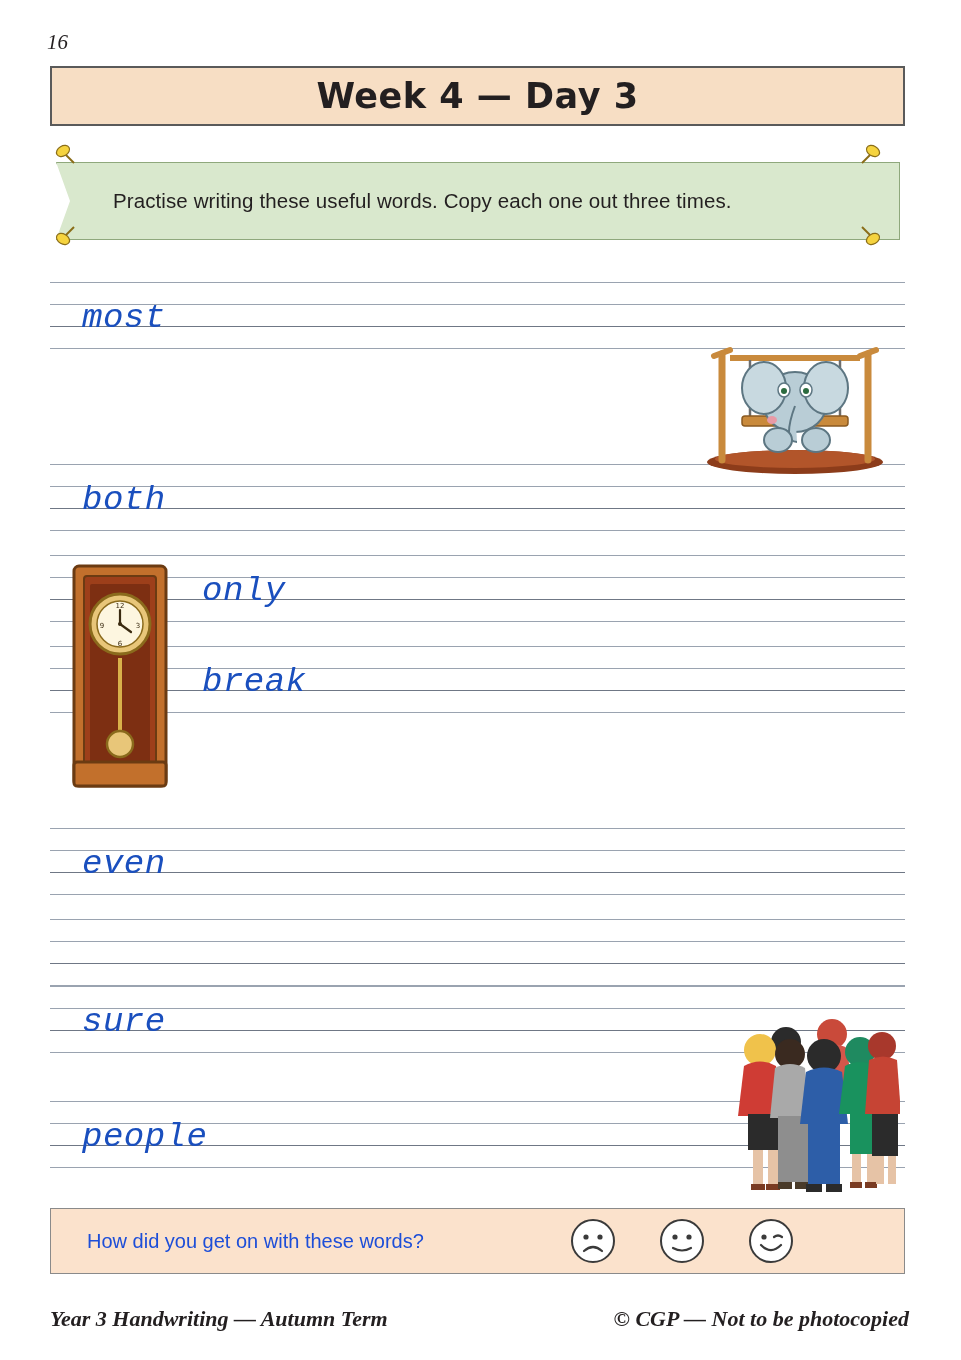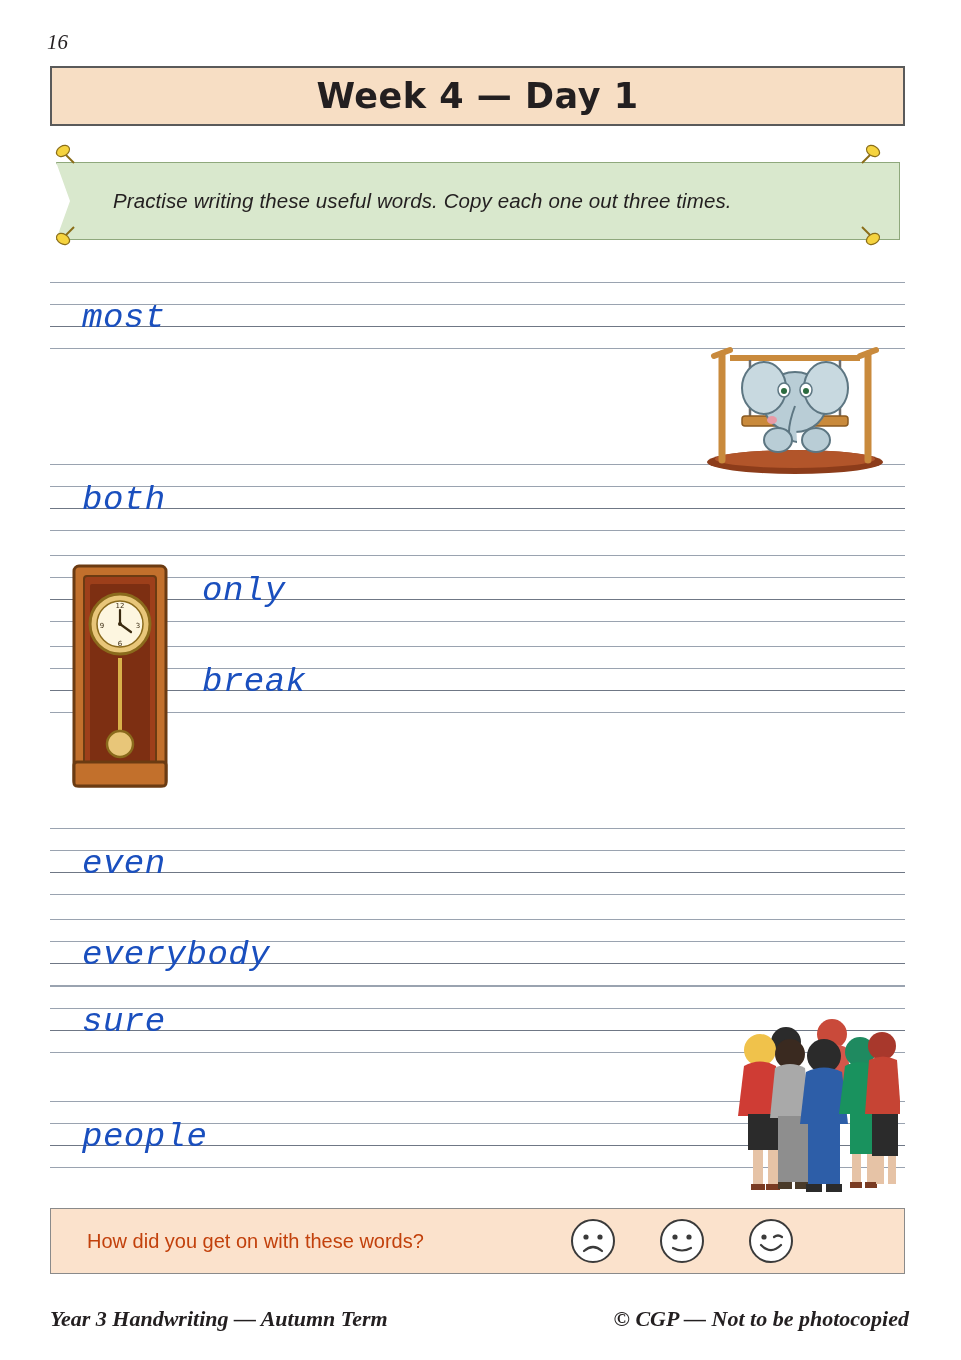--- a/index.html
+++ b/index.html
@@ -74,21 +74,20 @@
     display: flex;
     align-items: center;
     clip-path: polygon(0 0, 100% 0, 100% 100%, 0 100%, 14px 50%);
   }
   .instruction-scroll .instr-text {
     font-family: "Liberation Sans", sans-serif;
     font-size: 20.5px;
     color: #231f20;
     padding-left: 56px;
     letter-spacing: 0.1px;
-    font-style: italic;
   }
   .pin {
     position: absolute;
     width: 26px;
     height: 26px;
   }
   .pin svg { display: block; }
   .pin-tl { left: 52px; top: 142px; }
   .pin-bl { left: 52px; top: 222px; }
   .pin-tr { left: 858px; top: 142px; }
@@ -148,21 +147,21 @@
     height: 66px;
     background: #fbe2cc;
     border: 1px solid #8a8a8a;
     box-sizing: border-box;
     display: flex;
     align-items: center;
   }
   .feedback-text {
     font-family: "Liberation Sans", sans-serif;
     font-size: 20px;
-    color: #c2410c;
+    color: #1d4ed8;
     padding-left: 36px;
   }
   .faces {
     position: absolute;
     left: 570px;
     top: 1207px;
     width: 300px;
     height: 68px;
     display: flex;
     align-items: center;
@@ -184,21 +183,21 @@
   .footer-right { right: 52px; }
 </style>
 </head>
 <body>
 
 <div class="page">
 
   <div class="page-number">16</div>
 
   <div class="title-banner">
-    <span class="title-text">Week 4 — Day 1</span>
+    <span class="title-text">Week 4 — Day 3</span>
   </div>
 
   <div class="instruction-wrap">
     <div class="instruction-scroll">
       <span class="instr-text">Practise writing these useful words.  Copy each one out three times.</span>
     </div>
   </div>
   <div class="pin pin-tl">
     <svg viewBox="0 0 26 26">
         <ellipse cx="11" cy="9" rx="7" ry="5" transform="rotate(-30 11 9)" fill="#f5d33f" stroke="#8a6d18" stroke-width="1.2"></ellipse>
@@ -266,21 +265,20 @@
       <div class="rule base"></div>
       <div class="rule desc"></div>
       <div class="word">even</div>
     </div>
 
     <div class="line-group" style="top:637px">
       <div class="rule top"></div>
       <div class="rule mid"></div>
       <div class="rule base"></div>
       <div class="rule desc"></div>
-      <div class="word">everybody</div>
     </div>
 
     <div class="line-group" style="top:704px">
       <div class="rule top"></div>
       <div class="rule mid"></div>
       <div class="rule base"></div>
       <div class="rule desc"></div>
       <div class="word">sure</div>
     </div>
 

